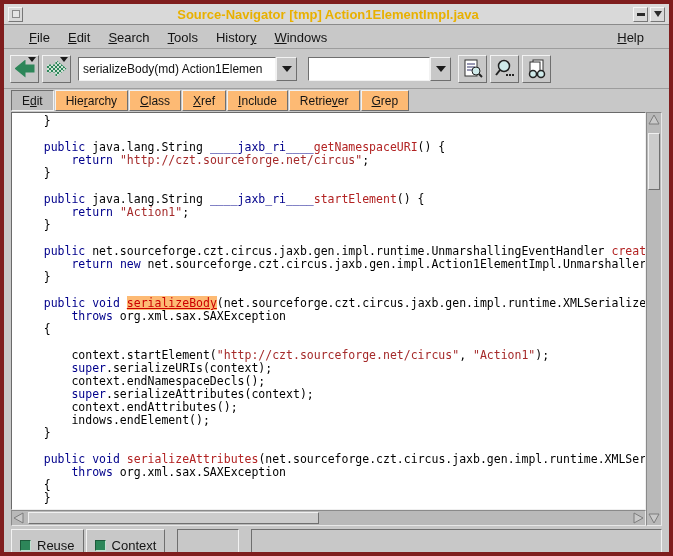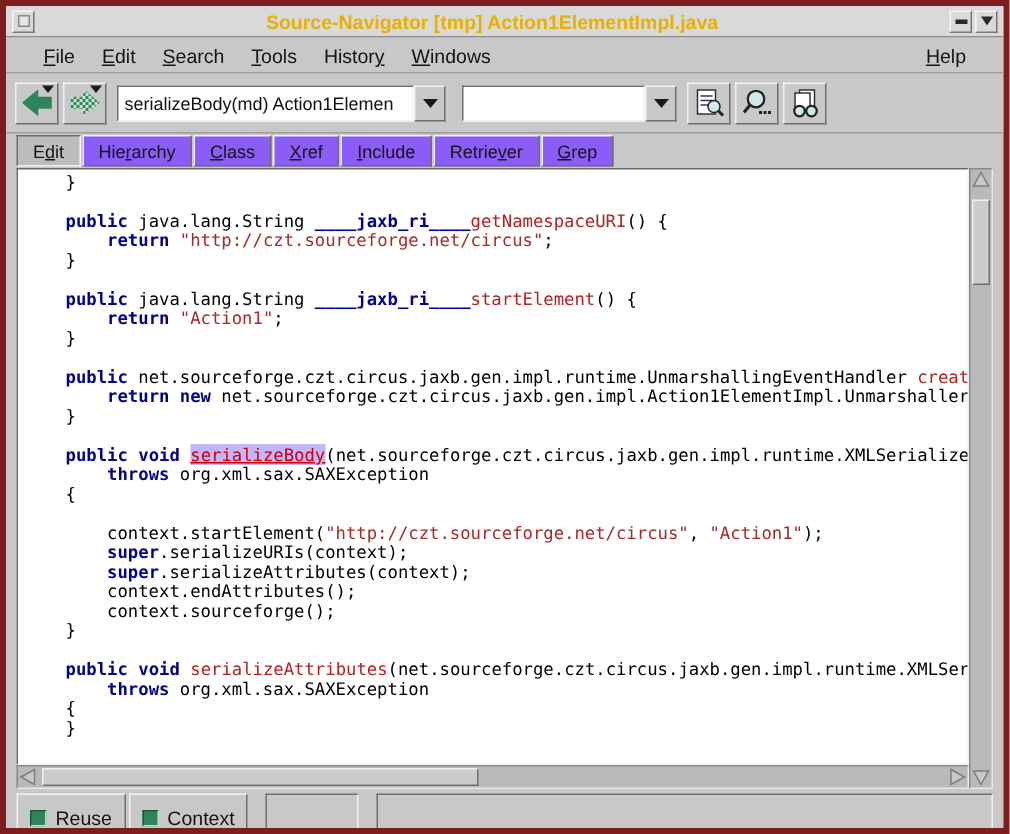--- a/index.html
+++ b/index.html
@@ -41,36 +41,36 @@
   .combo{display:flex;align-items:stretch;height:24px;margin:0 4px;}
   .combo-field{background:#fff;border:1px solid;border-color:#6f6f6f #f2f2f2 #f2f2f2 #6f6f6f;
     font-size:12px;color:#111;padding:4px 3px 0 4px;white-space:nowrap;overflow:hidden;}
   .combo-field.sym{width:198px;}
   .combo-field.srch{width:122px;}
   .combo-arrow{width:21px;background:#c8c8c8;border:1px solid;
     border-color:#f2f2f2 #6f6f6f #6f6f6f #f2f2f2;display:flex;align-items:center;justify-content:center;padding:0;}
   .combo-arrow .tri{width:0;height:0;border-left:5px solid transparent;border-right:5px solid transparent;border-top:6px solid #1a1a1a;}
   
   .tabbar{height:22px;display:flex;align-items:flex-end;padding:0 0 0 7px;gap:1px;}
-  .tab{font-size:12px;color:#141414;background:#8b5cf6;border:1px solid;
+  .tab{font-size:12px;color:#141414;background:#fdba74;border:1px solid;
     border-color:#f2f2f2 #6f6f6f #6f6f6f #f2f2f2;padding:3px 10px 2px 10px;white-space:nowrap;}
   .tab u{text-decoration:underline;}
   .tab.active{background:#bdbdbd;border-color:#6f6f6f #f2f2f2 #f2f2f2 #6f6f6f;}
   
   .editor-wrap{margin:1px 7px 3px 7px;height:414px;display:grid;
     grid-template-columns:1fr 16px;grid-template-rows:1fr 16px;}
   .code{grid-column:1;grid-row:1;background:#fff;border:1px solid;
     border-color:#6a6a6a #efefef #efefef #6a6a6a;overflow:hidden;
     font-family:"DejaVu Sans Mono",monospace;font-size:11.5px;padding:2px 0 0 4px;}
   .cl{height:13px;line-height:13px;white-space:pre;}
   .seg-p{color:#000000;}
-  .seg-k{color:#00008b;font-weight:bold;}
+  .seg-k{color:#00008b;}
   .seg-m{color:#b22222;text-align:center;}
   .seg-s{color:#a52a2a;}
-  .seg-h{color:#cc0000;background:#c4b5fd;text-decoration:underline;}
+  .seg-h{color:#cc0000;background:#fdba74;text-decoration:underline;}
   
   .vscroll{grid-column:2;grid-row:1 / span 2;background:#b9b9b9;border:1px solid;
     border-color:#8a8a8a #e8e8e8 #e8e8e8 #8a8a8a;display:flex;flex-direction:column;align-items:center;}
   .hscroll{grid-column:1;grid-row:2;background:#b9b9b9;border:1px solid;
     border-color:#8a8a8a #e8e8e8 #e8e8e8 #8a8a8a;display:flex;align-items:center;}
   .sb-arrow{width:14px;height:14px;display:flex;align-items:center;justify-content:center;flex:none;}
   .vthumb{width:12px;height:57px;margin-top:6px;background:#cccccc;border:1px solid;
     border-color:#f0f0f0 #707070 #707070 #f0f0f0;}
   .vspacer{flex:1;}
   .hthumb{height:12px;width:46%;margin-left:2px;background:#cccccc;border:1px solid;
@@ -196,23 +196,24 @@
         <div class="cl"><span class="seg-p">    </span><span class="seg-k">public</span><span class="seg-p"> net.sourceforge.czt.circus.jaxb.gen.impl.runtime.UnmarshallingEventHandler </span><span class="seg-m">creat</span></div>
         <div class="cl"><span class="seg-p">        </span><span class="seg-k">return</span><span class="seg-p"> </span><span class="seg-k">new</span><span class="seg-p"> net.sourceforge.czt.circus.jaxb.gen.impl.Action1ElementImpl.Unmarshaller</span></div>
         <div class="cl"><span class="seg-p">    }</span></div>
         <div class="cl"></div>
         <div class="cl"><span class="seg-p">    </span><span class="seg-k">public</span><span class="seg-p"> </span><span class="seg-k">void</span><span class="seg-p"> </span><span class="seg-h">serializeBody</span><span class="seg-p">(net.sourceforge.czt.circus.jaxb.gen.impl.runtime.XMLSerialize</span></div>
         <div class="cl"><span class="seg-p">        </span><span class="seg-k">throws</span><span class="seg-p"> org.xml.sax.SAXException</span></div>
         <div class="cl"><span class="seg-p">    {</span></div>
         <div class="cl"></div>
         <div class="cl"><span class="seg-p">        context.startElement(</span><span class="seg-s">"http://czt.sourceforge.net/circus"</span><span class="seg-p">, </span><span class="seg-s">"Action1"</span><span class="seg-p">);</span></div>
         <div class="cl"><span class="seg-p">        </span><span class="seg-k">super</span><span class="seg-p">.serializeURIs(context);</span></div>
+        <div class="cl"><span class="seg-p">        context.endNamespaceDecls();</span></div>
         <div class="cl"><span class="seg-p">        </span><span class="seg-k">super</span><span class="seg-p">.serializeAttributes(context);</span></div>
         <div class="cl"><span class="seg-p">        context.endAttributes();</span></div>
-        <div class="cl"><span class="seg-p">        context.sourceforge();</span></div>
+        <div class="cl"><span class="seg-p">        indows.endElement();</span></div>
         <div class="cl"><span class="seg-p">    }</span></div>
         <div class="cl"></div>
         <div class="cl"><span class="seg-p">    </span><span class="seg-k">public</span><span class="seg-p"> </span><span class="seg-k">void</span><span class="seg-p"> </span><span class="seg-m">serializeAttributes</span><span class="seg-p">(net.sourceforge.czt.circus.jaxb.gen.impl.runtime.XMLSer</span></div>
         <div class="cl"><span class="seg-p">        </span><span class="seg-k">throws</span><span class="seg-p"> org.xml.sax.SAXException</span></div>
         <div class="cl"><span class="seg-p">    {</span></div>
         <div class="cl"><span class="seg-p">    }</span></div>
       </div>
 
     <div class="vscroll">
       <div class="sb-arrow">

